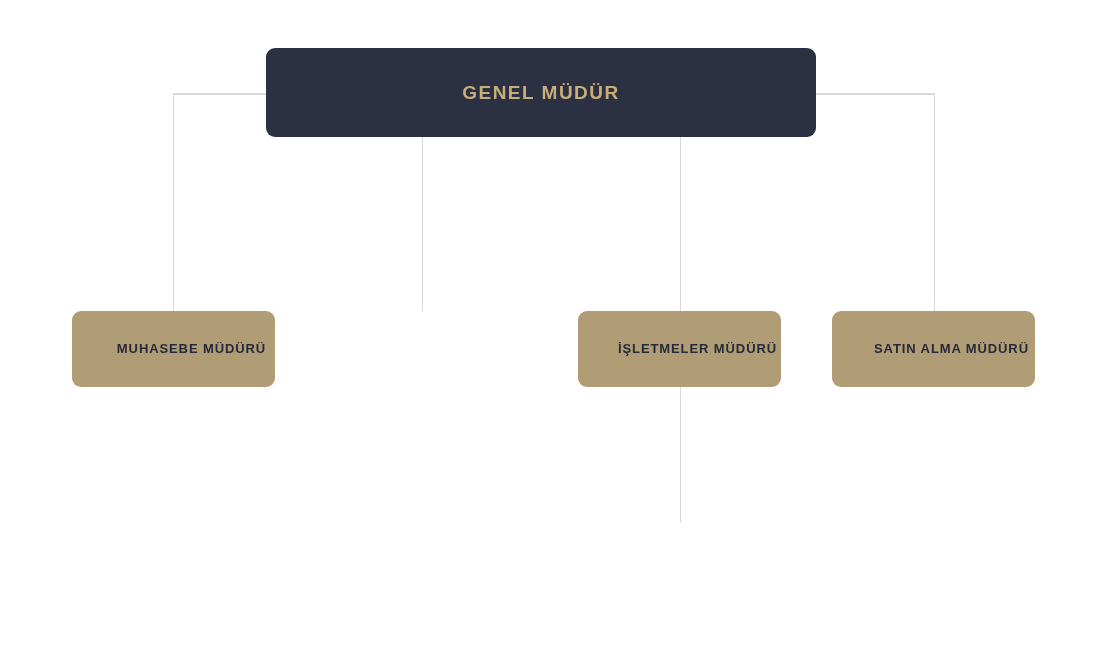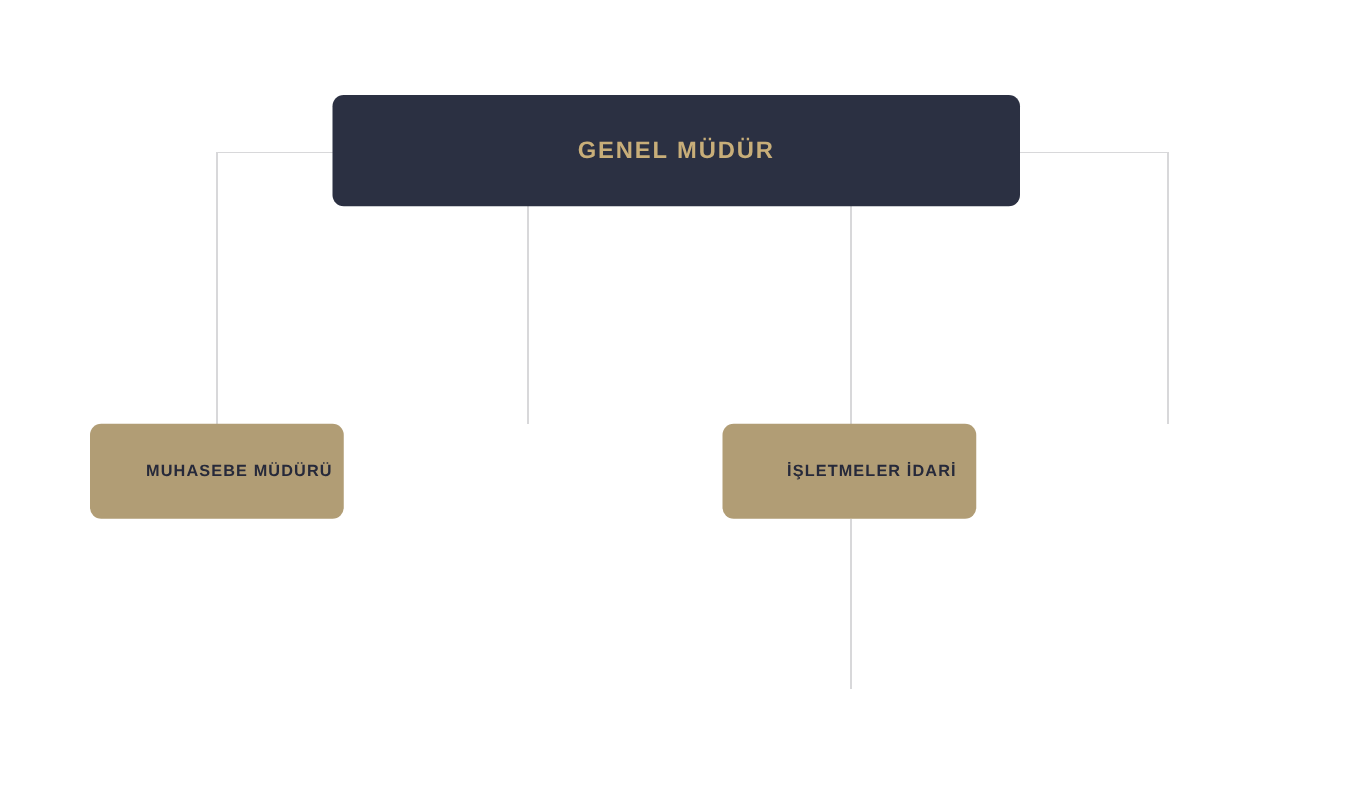--- a/index.html
+++ b/index.html
@@ -11,21 +11,20 @@
     height: 647px;
     background: #ffffff;
     font-family: "Liberation Sans", sans-serif;
     overflow: hidden;
   }
 
   #org-chart {
     position: relative;
     width: 1096px;
     height: 514px;
-    margin-top: 28px;
   }
 
   
   #connector-layer {
     position: absolute;
     left: 0;
     top: 0;
     width: 1096px;
     height: 647px;
     z-index: 1;
@@ -91,18 +90,21 @@
   <div class="node node--root" style="left:266px; top:48px; width:550px; height:89px;">
     <span class="node-label">GENEL MÜDÜR</span>
   </div>
 
   <div class="node node--branch" style="left:72px; top:311px; width:203px; height:76px;">
     <span class="node-label">MUHASEBE MÜDÜRÜ</span>
   </div>
 
 
   <div class="node node--branch" style="left:578px; top:311px; width:203px; height:76px;">
-    <span class="node-label">İŞLETMELER İDARİ</span>
+    <span class="node-label">İŞLETMELER MÜDÜRÜ</span>
   </div>
 
+  <div class="node node--branch" style="left:832px; top:311px; width:203px; height:76px;">
+    <span class="node-label">SATIN ALMA MÜDÜRÜ</span>
+  </div>
 
 
 </div>
 
 </body></html>

